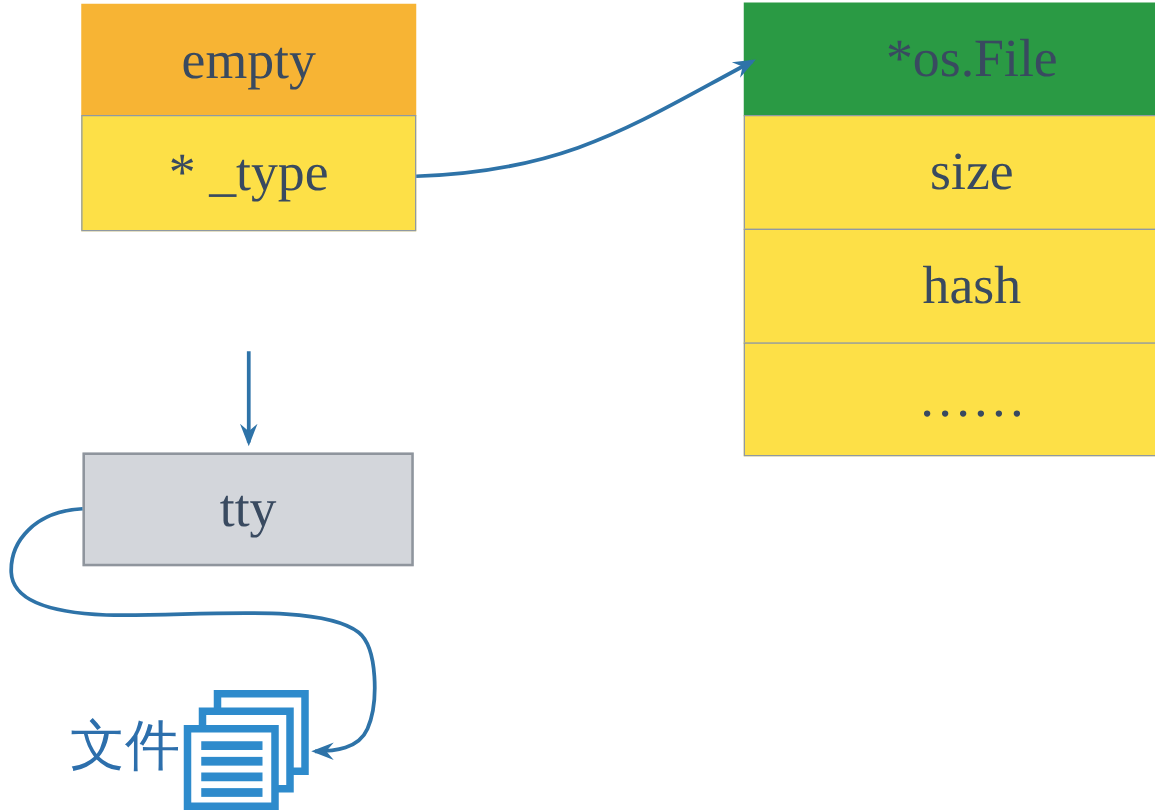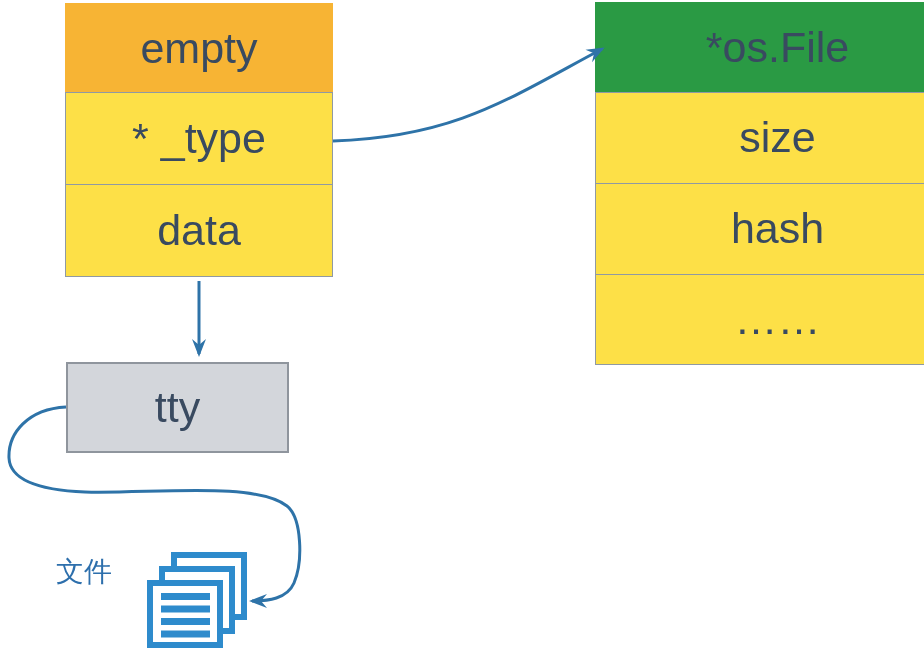--- a/index.html
+++ b/index.html
@@ -8,20 +8,21 @@
     background: #ffffff;
     font-family: "Liberation Sans", "DejaVu Sans", sans-serif;
   }
   .canvas {
     position: relative;
     width: 924px;
     height: 648px;
     overflow: hidden;
     background: var(--background, #fff);
     color: var(--text, #394A60);
+    font-family: Liberation Serif, serif;
   }
   .table {
     position: absolute;
     display: flex;
     flex-direction: column;
   }
   .thead {
     display: flex;
     align-items: center;
     justify-content: center;
@@ -42,33 +43,33 @@
   }
   .empty-table { left: 65px; top: 3px; width: 268px; }
   .empty-table .thead { height: 90px; }
   .empty-table .cell { height: 93px; }
   .osfile-table { left: 595px; top: 2px; width: 365px; }
   .osfile-table .thead { height: 91px; }
   .osfile-table .cell { height: 91.8px; }
   .ttybox {
     position: absolute;
     left: 66px; top: 362px;
-    width: 223px; height: 91px;
+    width: 265px; height: 91px;
     border: 2px solid #8F959D;
     box-sizing: border-box;
     display: flex;
     align-items: center;
     justify-content: center;
     font-size: 43px;
     color: var(--text);
   }
   .file-label {
     position: absolute;
-    left: 56px; top: 553px;
-    font-size: 28px;
+    left: 56px; top: 567px;
+    font-size: 44px;
     color: var(--label-blue, #2D6FAC);
     white-space: nowrap;
   }
   .arrows {
     position: absolute;
     left: 0; top: 0;
     width: 924px; height: 648px;
     pointer-events: none;
     z-index: 5;
   }
@@ -84,21 +85,20 @@
 </style>
 </head>
 <body>
 
 <div class="canvas">
 
   <div class="table empty-table">
     <div class="thead" style="background: rgb(247, 180, 52);">empty</div>
     <div class="tbody">
         <div class="cell">* _type</div>
-        <div class="cell">data</div>
       </div>
   </div>
 
   <div class="table osfile-table">
     <div class="thead" style="background: rgb(42, 154, 68);">*os.File</div>
     <div class="tbody">
         <div class="cell">size</div>
         <div class="cell">hash</div>
         <div class="cell">……</div>
       </div>

